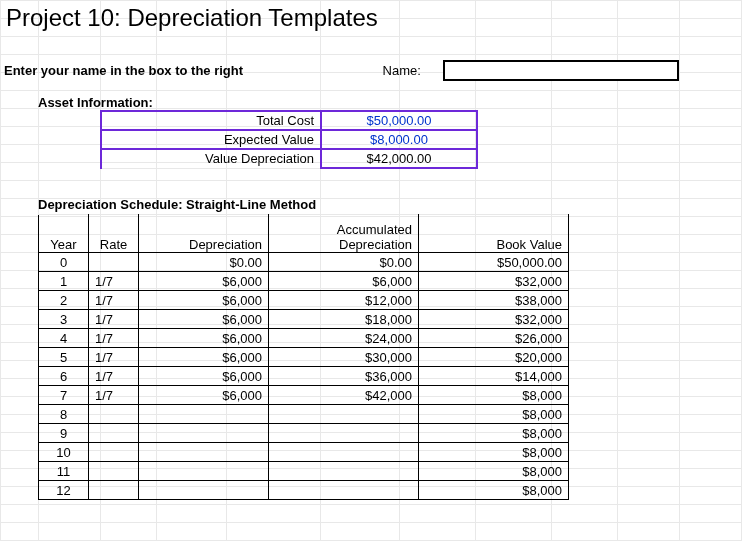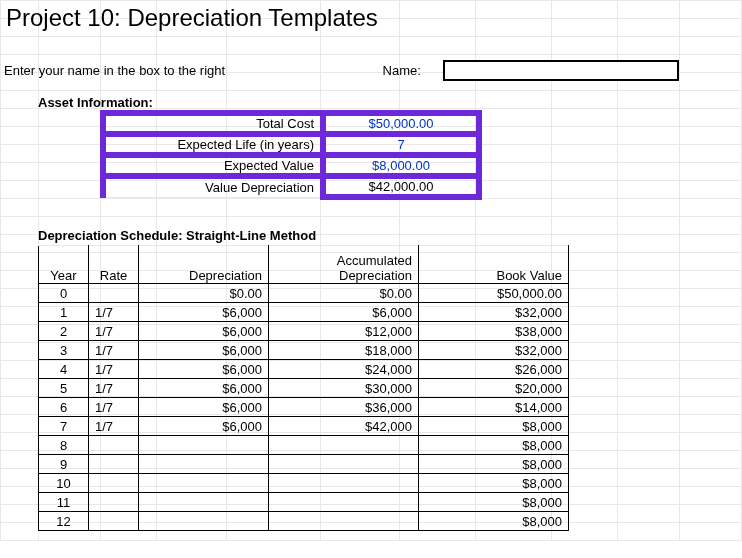--- a/index.html
+++ b/index.html
@@ -39,20 +39,21 @@
     border-bottom: 1px solid #e8e8e8;
   }
   .row { display: flex; align-items: center; height: 20px; }
   .namerow {
     margin-top: 22px;
     height: 22px;
   }
   .nameprompt {
     width: 396px;
     padding-left: 4px;
+    font-weight: bold;
   }
   .namelabel {
     width: 80px;
     text-align: right;
     padding-right: 22px;
   }
   .nameinput {
     border: 2px solid #000;
     height: 21px;
     width: 254px;
@@ -64,21 +65,21 @@
     font-weight: bold;
     padding-left: 38px;
     margin-top: 14px;
     margin-bottom: 0;
   }
   .asset-table {
     border-collapse: collapse;
     margin-left: 100px;
   }
   .asset-table td {
-    border: 6px solid #6d28d9;
+    border: 2px solid #6d28d9;
     height: 19px;
     padding: 0 6px;
   }
   .asset-table .lbl { width: 220px; text-align: right; }
   .asset-table .val { width: 156px; text-align: center; }
   .asset-table .nob-bottom { border-bottom: 1px solid #e8e8e8; }
   .blue { color: #0033cc; }
 
   .section-h2 {
     font-weight: bold;
@@ -534,24 +535,20 @@
 
     <div class="section-h">Asset Information:</div>
 
     <table class="asset-table">
       <tbody>
           <tr>
         <td class="lbl">Total Cost</td>
         <td class="val blue">$50,000.00</td>
       </tr>
       <tr>
-        <td class="lbl">Expected  Life (in years)</td>
-        <td class="val blue">7</td>
-      </tr>
-      <tr>
         <td class="lbl">Expected Value</td>
         <td class="val blue">$8,000.00</td>
       </tr>
       <tr>
         <td class="lbl nob-bottom">Value Depreciation</td>
         <td class="val">$42,000.00</td>
       </tr>
     </tbody>
       </table>
 

